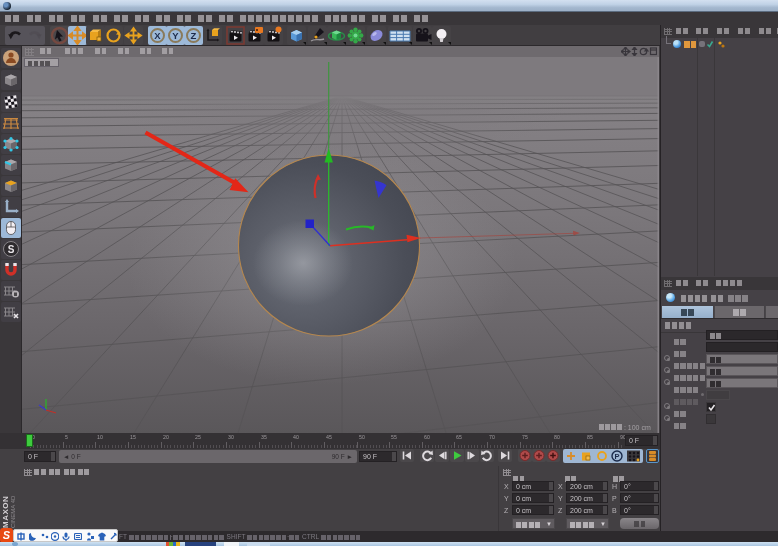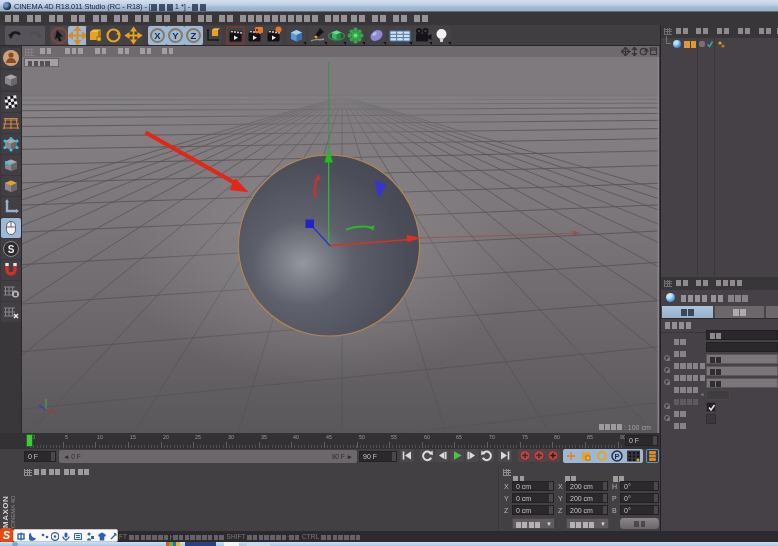--- a/index.html
+++ b/index.html
@@ -38,21 +38,20 @@
 .pbtn{position:absolute;top:0;width:14px;height:13px;background:#4b484b;border-radius:2px;color:#d8d4d8;text-align:center;font-size:8px;line-height:13px}
 #statusbar{left:0;top:531px;width:778px;height:11px;background:#2d2a2d;color:#96929a}
 #taskstrip{left:0;top:542px;width:778px;height:4px;background:linear-gradient(#cfe2f2,#a9c6e2)}
 .inp{position:absolute;background:#2c292c;border:1px solid #242124;color:#c6c2c6;font-size:7px;line-height:9px;white-space:nowrap}
 .spin{position:absolute;right:0;top:0;width:4px;height:100%;background:#4b484b}
 .lbl{position:absolute;font-size:7px;color:#b5b1b5}
 </style></head>
 <body>
 <div class="ab" id="title">
   <div id="appico"></div>
-  <div class="txt">CINEMA 4D R18.011 Studio (RC - R18) - [<span class="zh" style="--h:7px;width:22px"></span> 1 *] - <span class="zh" style="--h:7px;width:14px"></span></div>
 </div>
 
 <div class="ab" id="menubar">
     <span class="zh" style="left: 5px; width: 14px; --h: 6.5px; --c: 6.2px; opacity: 0.68;"></span>
     <span class="zh" style="left: 27px; width: 14px; --h: 6.5px; --c: 6.2px; opacity: 0.68;"></span>
     <span class="zh" style="left: 49px; width: 14px; --h: 6.5px; --c: 6.2px; opacity: 0.68;"></span>
     <span class="zh" style="left: 71px; width: 14px; --h: 6.5px; --c: 6.2px; opacity: 0.68;"></span>
     <span class="zh" style="left: 93px; width: 14px; --h: 6.5px; --c: 6.2px; opacity: 0.68;"></span>
     <span class="zh" style="left: 114px; width: 14px; --h: 6.5px; --c: 6.2px; opacity: 0.68;"></span>
     <span class="zh" style="left: 135px; width: 14px; --h: 6.5px; --c: 6.2px; opacity: 0.68;"></span>

